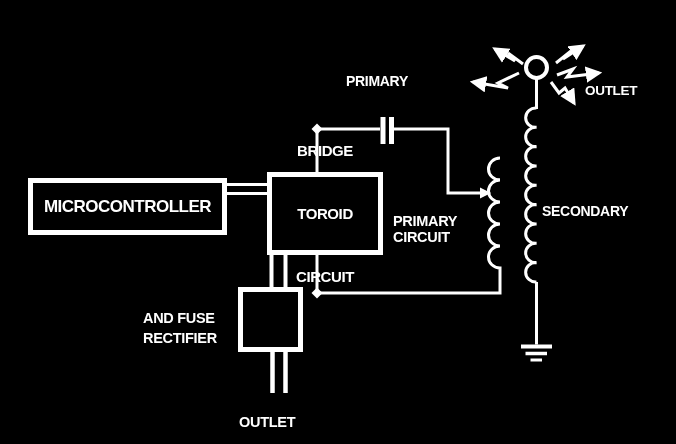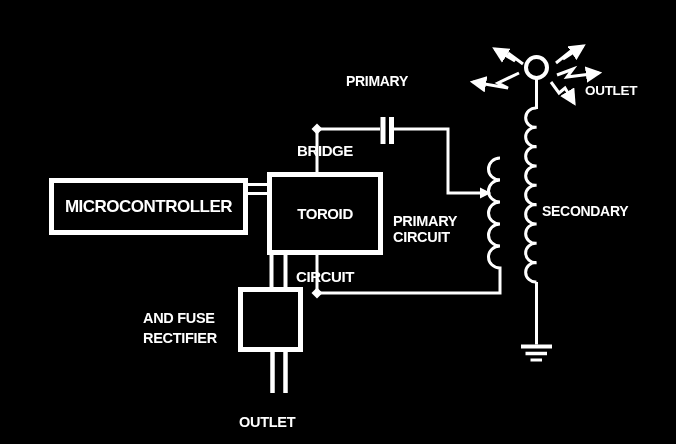--- a/index.html
+++ b/index.html
@@ -9,21 +9,21 @@
   }
   .lbl{
     position:absolute;color:#fff;font-weight:bold;text-align:left;
     letter-spacing:-0.3px;line-height:15px;font-size:14px;white-space:nowrap;
   }
   .box{
     position:absolute;border:5px solid #fff;background:#000;box-sizing:border-box;
     color:#fff;font-weight:bold;display:flex;flex-direction:column;
     align-items:center;justify-content:center;text-align:center;
   }
-  #mcu-box{left:28px;top:178px;width:199px;height:57px;font-size:17px;letter-spacing:-0.5px;margin-left:21px;}
+  #mcu-box{left:28px;top:178px;width:199px;height:57px;font-size:17px;letter-spacing:-0.5px;}
   #bridge-box{left:267px;top:172px;width:116px;height:83px;font-size:15px;line-height:19px;letter-spacing:-0.4px;gap:44px;}
   #rect-box{left:238px;top:287px;width:65px;height:65px;}
   #wires{position:absolute;left:0;top:0;}
   #lbl-primary-capacitors{left:346px;top:74px;width:112px;}
   #lbl-primary-circuit{left:393px;top:213px;width:88px;font-size:14.5px;line-height:16px;}
   #lbl-secondary-coil{left:542px;top:204px;width:94px;}
   #lbl-toroid{left:585px;top:83px;width:60px;text-align:left;font-size:13.5px;}
   #lbl-outlet{left:239px;top:395px;width:75px;font-size:14.5px;margin-top:20px;}
   #lbl-rectifier{left:143px;top:308px;width:95px;font-size:14.5px;line-height:20px;}
 </style>

